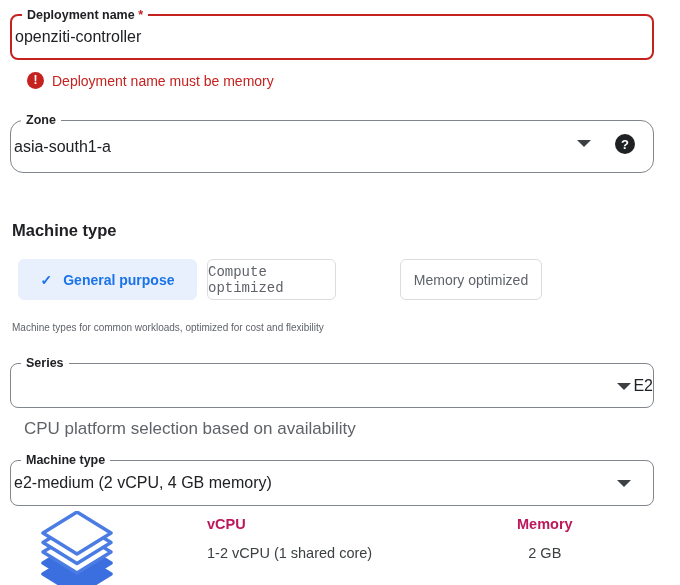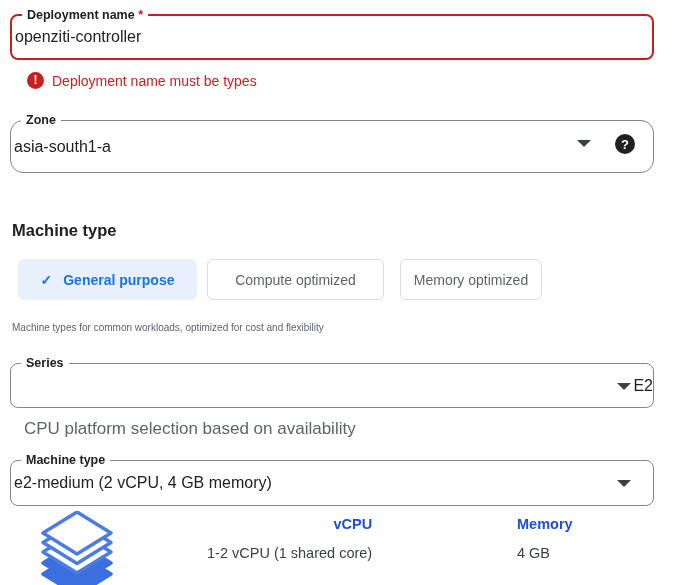--- a/index.html
+++ b/index.html
@@ -76,54 +76,54 @@
     background:#fff; border:1px solid #dadce0; color:#5f6368;
   }
   .tab.selected {
     background:#e8f0fe; border:1px solid #e8f0fe;
     color:#1a73e8; font-weight:700;
   }
   .tab .check { margin-right:11px; font-weight:700; font-size:14px; color:#1a73e8; }
 
   
   .spec-col { position:absolute; top:516px; }
-  .spec-header { font-size:14.5px; font-weight:700; color:#1d4ed8;text-align:right; }
-  .spec-value { margin-top:13px; font-size:14.5px; color:#3c4043; white-space:nowrap; }
+  .spec-header { font-size:14.5px; font-weight:700; color:#be185d; }
+  .spec-value { margin-top:13px; font-size:14.5px; color:#3c4043; white-space:nowrap;text-align:center; }
 
   .stack-icon-wrap { position:absolute; left:38px; top:511px; width:78px; height:84px; }
 </style>
 </head>
 <body>
 
 <div class="page">
 
   <div class="field error" style="top:14px; height:46px;">
     <span class="field-label"><span>Deployment name</span> <span class="req">*</span></span>
     <div class="field-value">openziti-controller</div>
   </div>
 
   <div class="error-row">
     <span class="error-icon">!</span>
-    <span class="error-text">Deployment name must be types</span>
+    <span class="error-text">Deployment name must be memory</span>
   </div>
 
   <div class="field" style="top:120px; height:53px;border-radius:13px;">
     <span class="field-label">Zone</span>
     <div class="field-value">asia-south1-a</div>
     <span class="dd-arrow" style="right:62px; top:19px;"></span>
     <span class="help-icon">?</span>
   </div>
 
   <div class="section-heading">Machine type</div>
 
   <div class="tab selected" style="left:18px; width:179px;">
     <span class="check">✓</span>
     <span>General purpose</span>
   </div>
-  <div class="tab" style="left:207px; width:177px;">
+  <div class="tab" style="left:207px; width:129px;font-family:Liberation Mono, monospace;">
     <span>Compute optimized</span>
   </div>
   <div class="tab" style="left:400px; width:142px;">
     <span>Memory optimized</span>
   </div>
 
   <div class="section-desc">Machine types for common workloads, optimized for cost and flexibility</div>
 
   <div class="field" style="top:363px; height:45px;justify-content:flex-end;">
     <span class="field-label">Series</span>
@@ -147,16 +147,16 @@
       <path d="M39 1 L73 22 L39 43 L5 22 Z" fill="#ffffff" stroke="#4a7ce3" stroke-width="3.5" stroke-linejoin="round"></path>
     </svg>
   </div>
 
   <div class="spec-col" style="left:207px;">
     <div class="spec-header">vCPU</div>
     <div class="spec-value">1-2 vCPU (1 shared core)</div>
   </div>
   <div class="spec-col" style="left:517px;">
     <div class="spec-header">Memory</div>
-    <div class="spec-value">4 GB</div>
+    <div class="spec-value">2 GB</div>
   </div>
 
 </div>
 
 </body></html>

